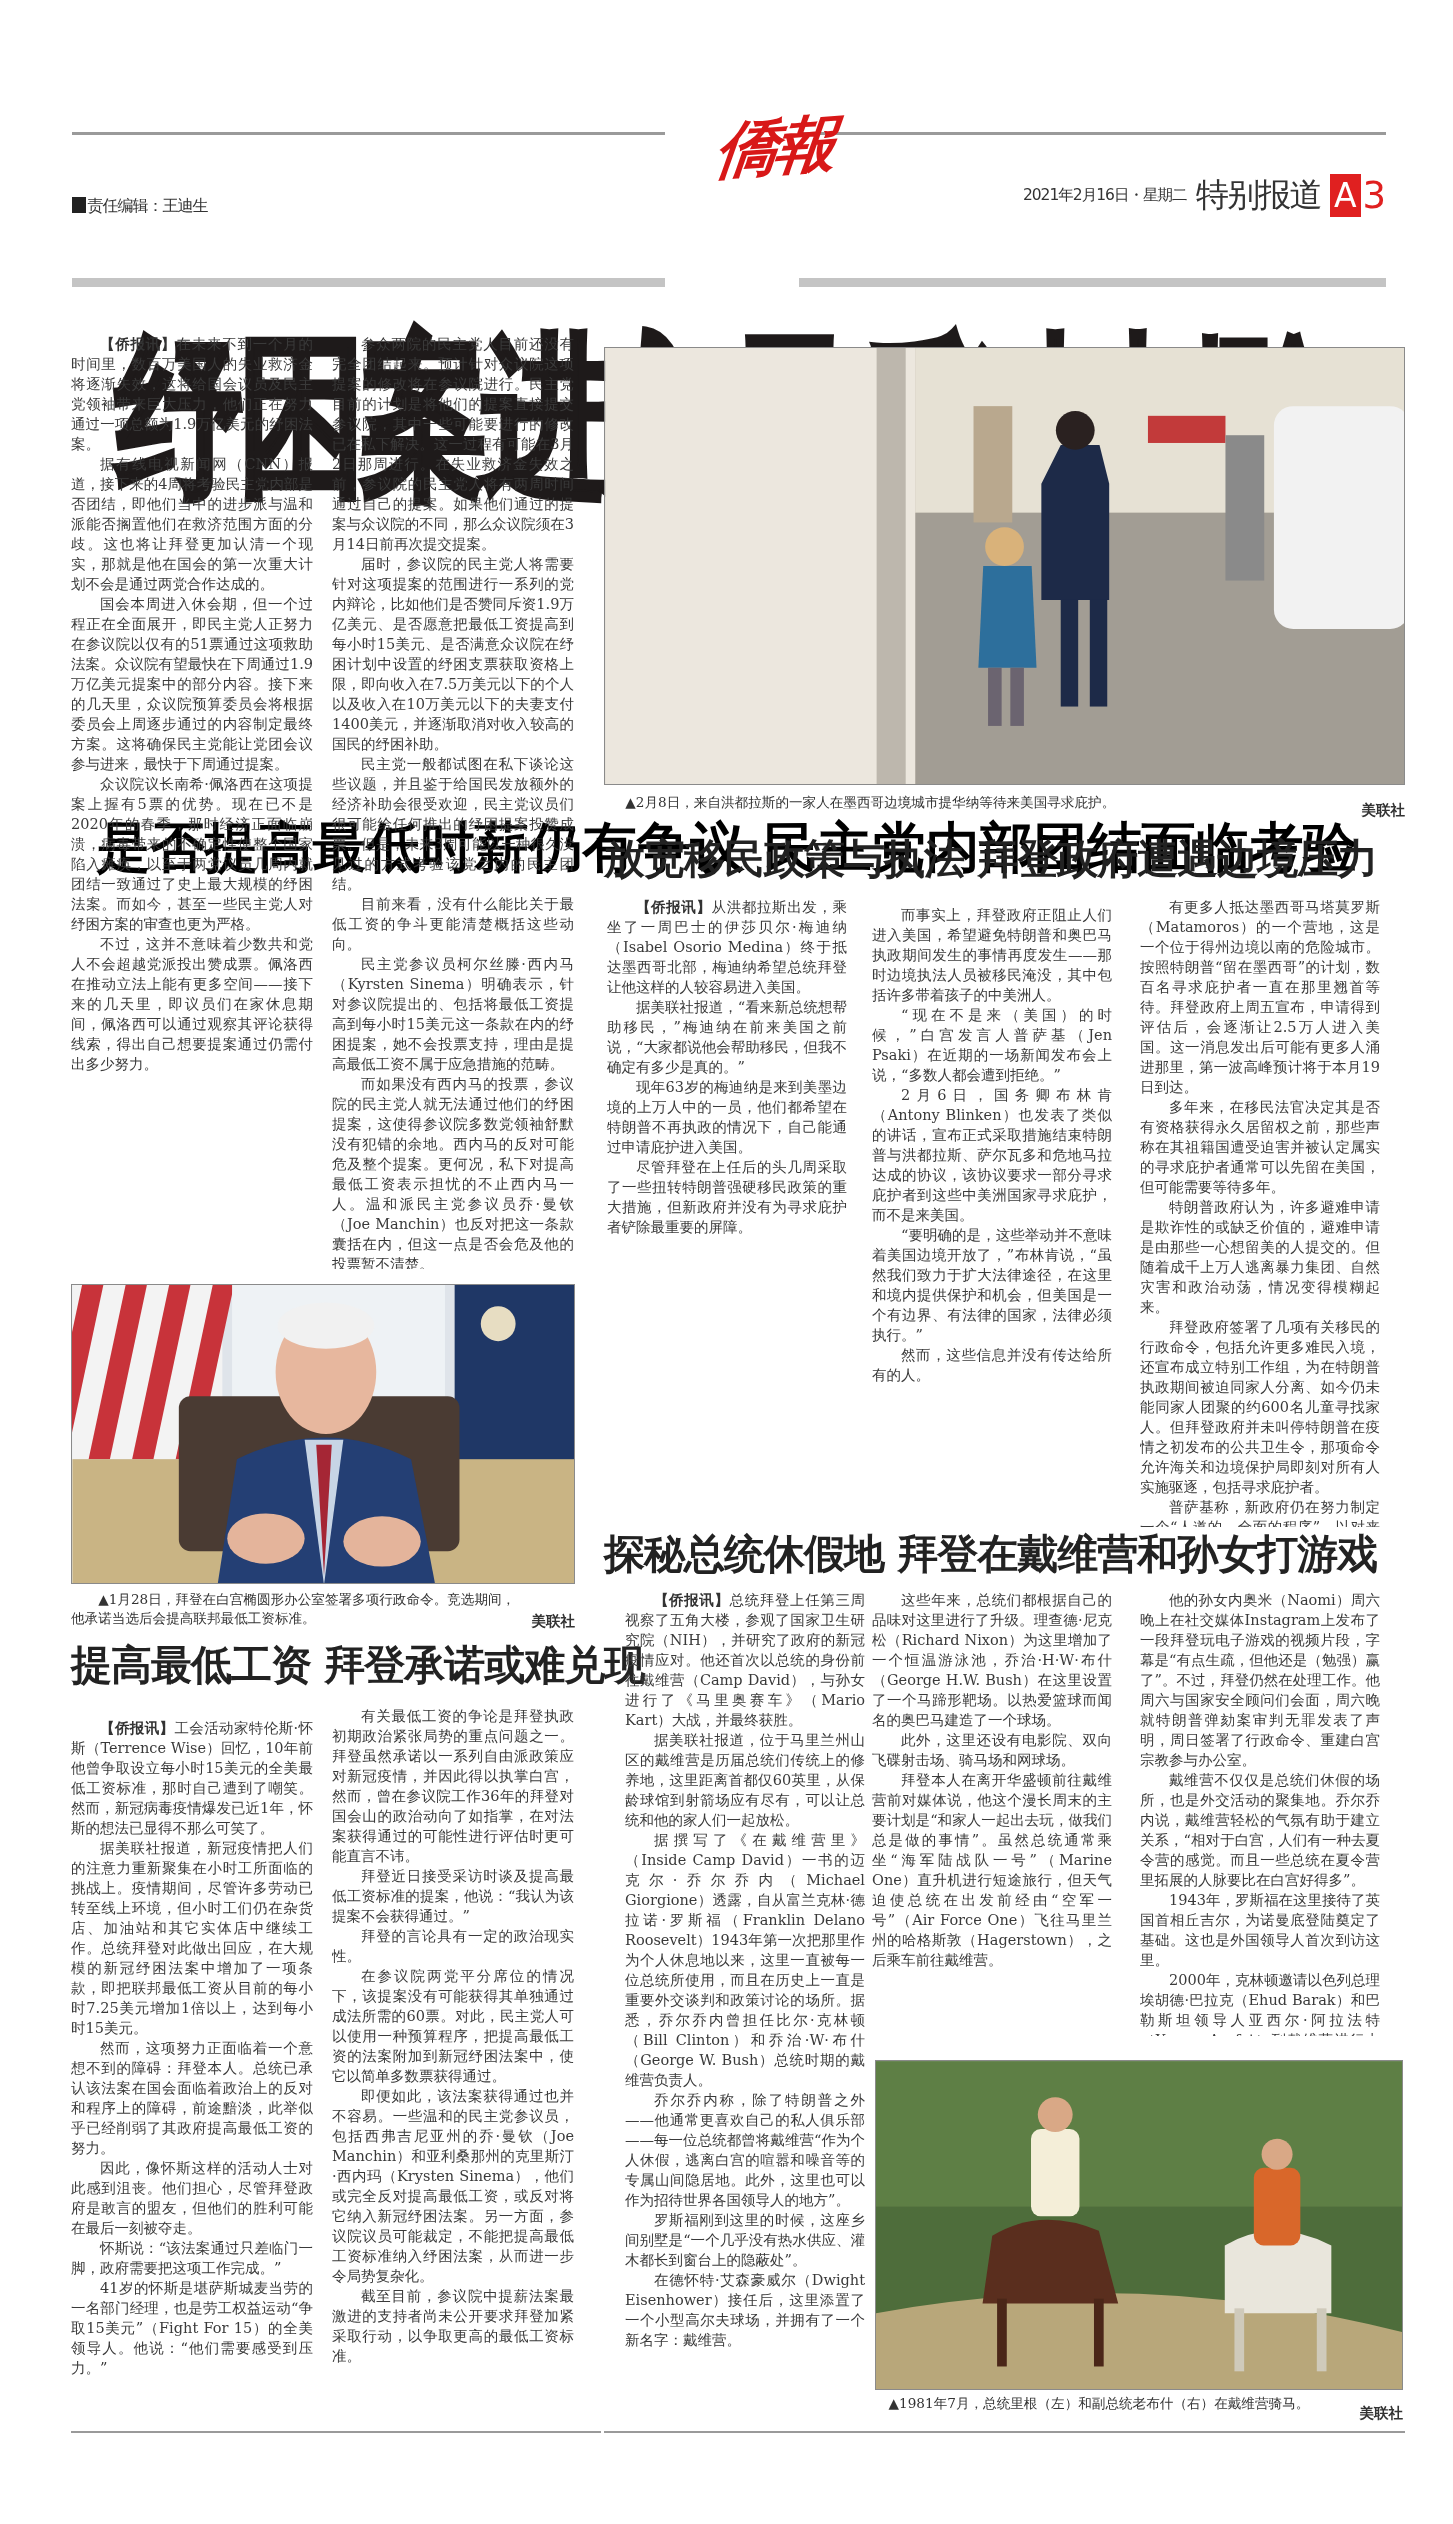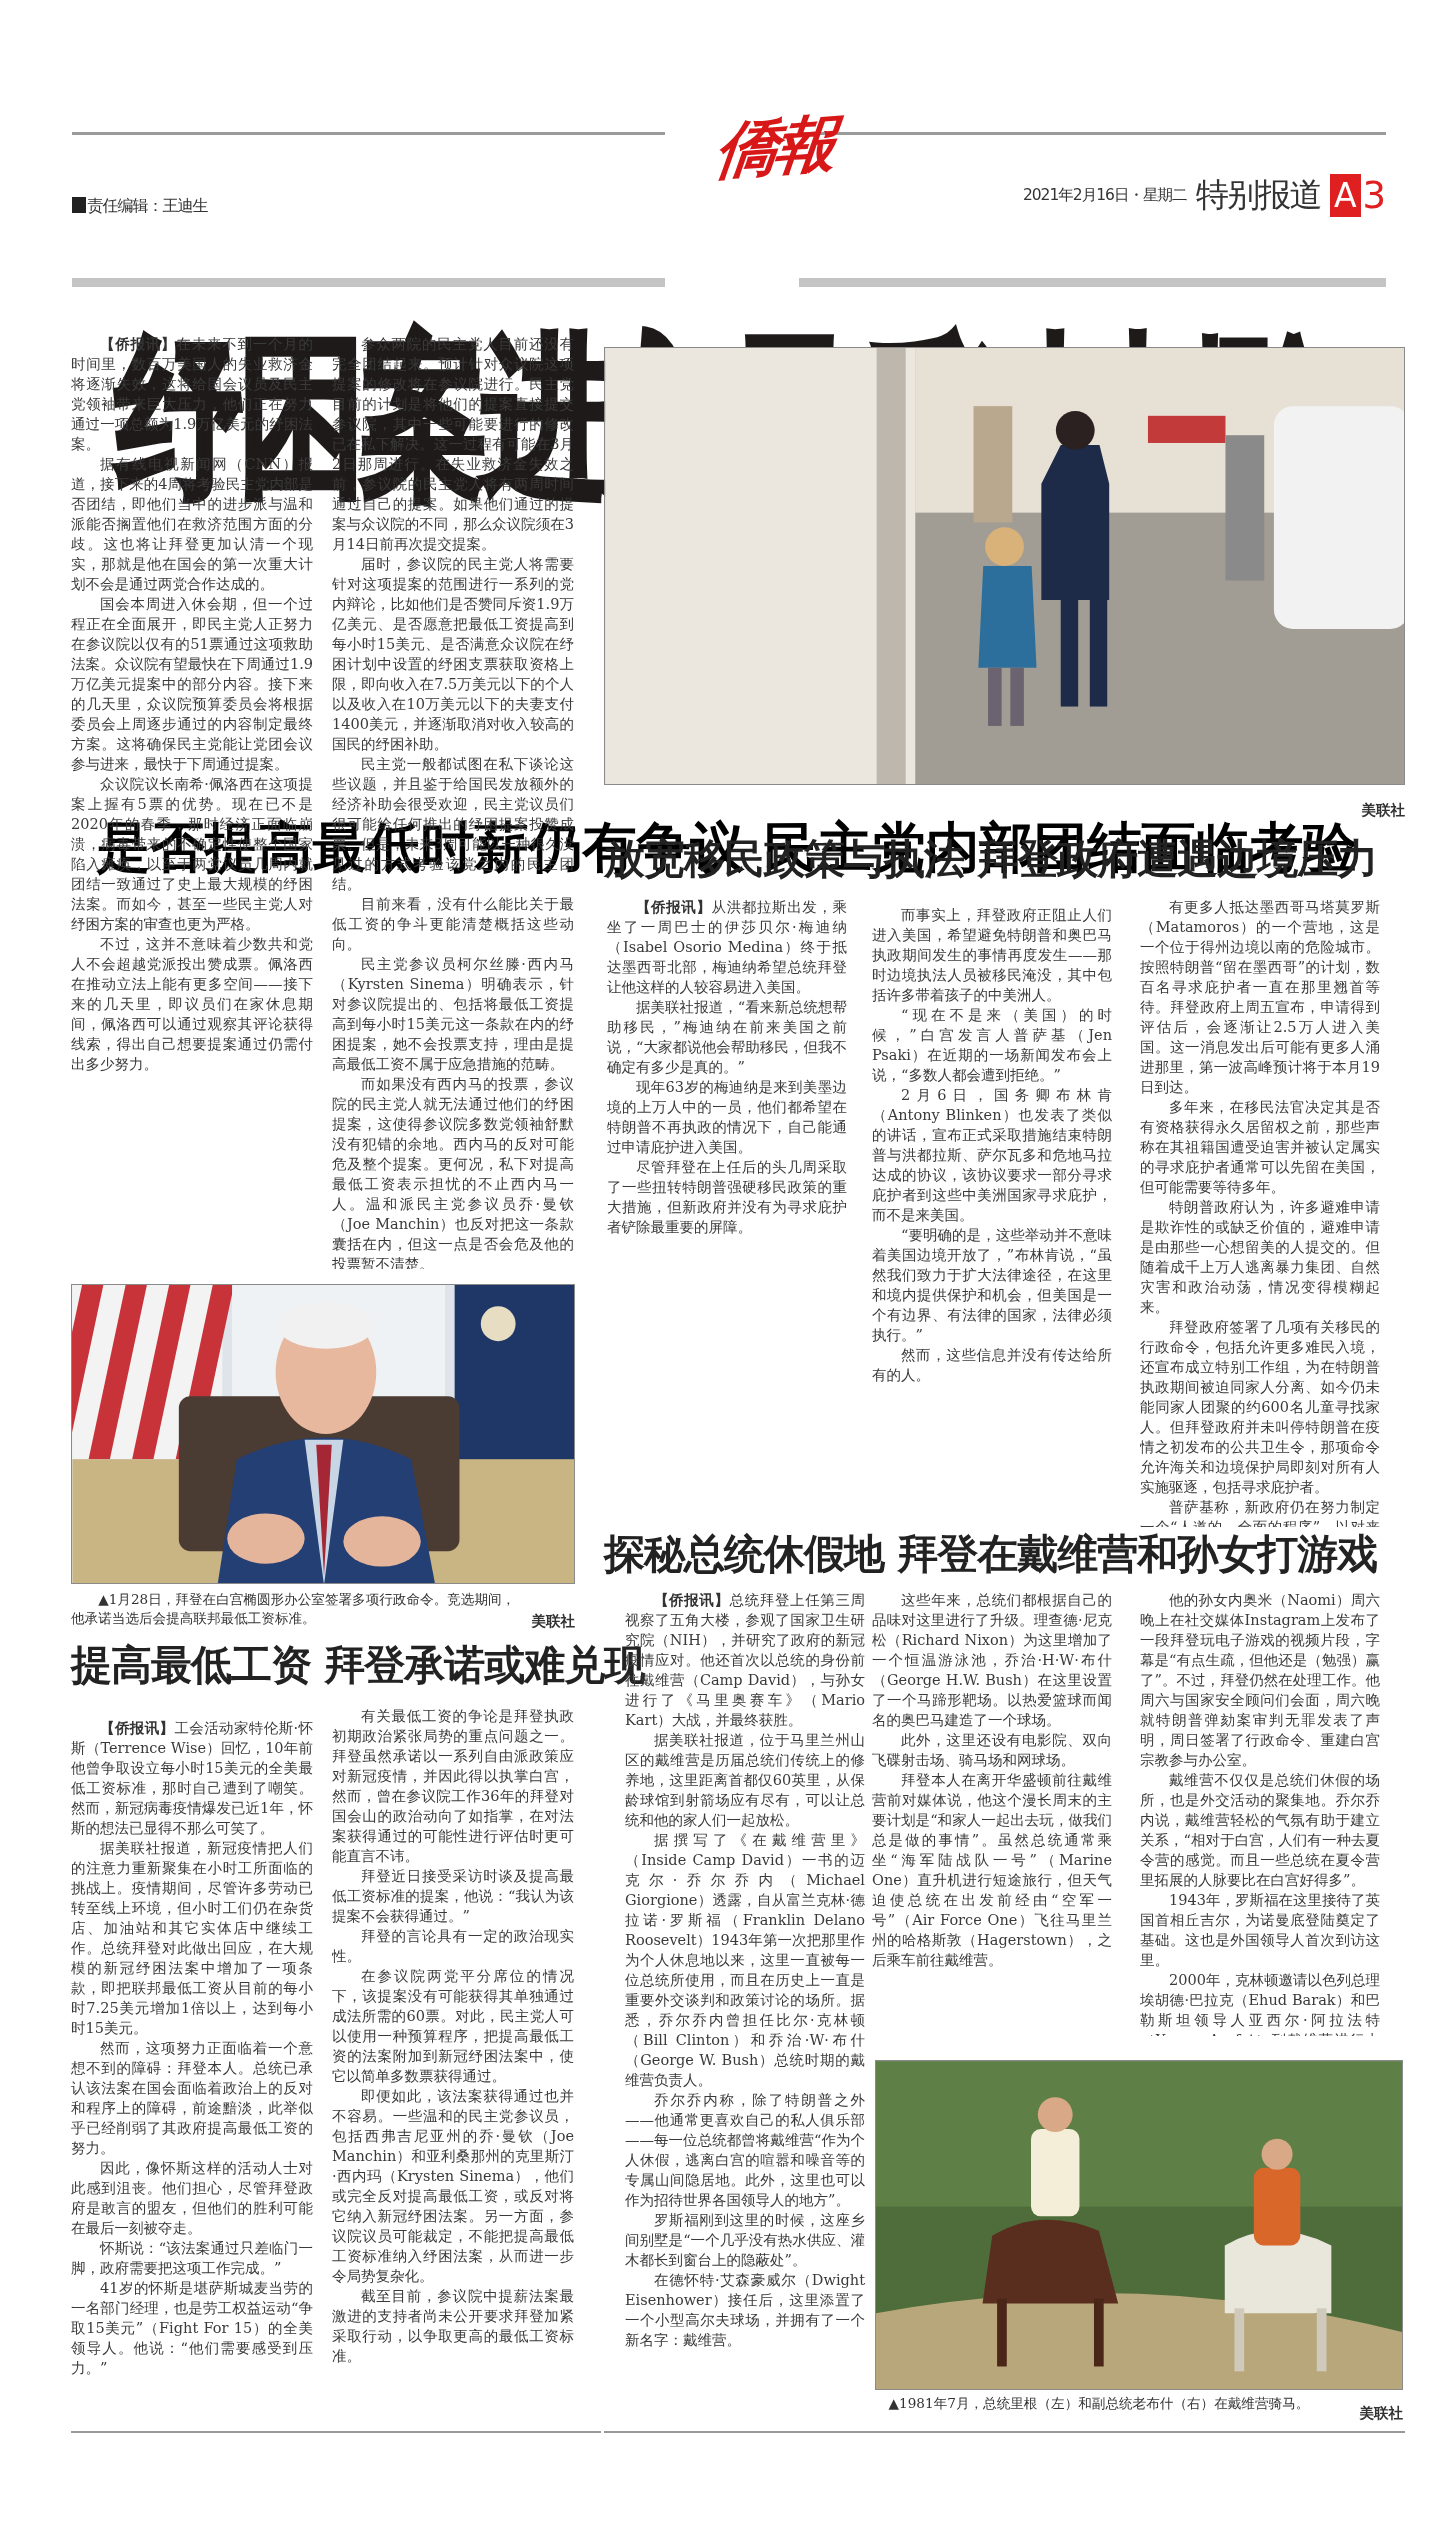--- a/index.html
+++ b/index.html
@@ -142,20 +142,21 @@
     <rect x="500" y="260" width="18" height="110" fill="#1d2a48"></rect>
     <path d="M390 225 L440 225 L445 330 L385 330 Z" fill="#2d6f9c"></path>
     <circle cx="412" cy="205" r="20" fill="#d9b27a"></circle>
     <rect x="395" y="330" width="14" height="60" fill="#6b6470"></rect>
     <rect x="418" y="330" width="14" height="60" fill="#6b6470"></rect>
     <rect x="640" y="90" width="40" height="150" fill="#8a8a8a"></rect>
     <rect x="380" y="60" width="40" height="120" fill="#b9a88e"></rect>
   </svg>
 </div>
 <div class="caption" style="left:604px;top:793px;width:801px;height:27px;">
+  <span style="display:block;padding-left:21.3px;">▲2月8日，来自洪都拉斯的一家人在墨西哥边境城市提华纳等待来美国寻求庇护。</span>
   <span class="credit">美联社</span>
 </div>
 
 <div class="art-head" style="left:604px;top:832px;">放宽移民政策与执法 拜登政府遭遇边境压力</div>
 <div class="col" id="imm-col1" style="left:607px;top:897px;width:240px;height:378px;overflow:hidden;">
     <p><span class="lead">【侨报讯】</span><span>从洪都拉斯出发，乘坐了一周巴士的伊莎贝尔·梅迪纳（Isabel Osorio Medina）终于抵达墨西哥北部，梅迪纳希望总统拜登让他这样的人较容易进入美国。</span></p>
     <p><span>据美联社报道，“看来新总统想帮助移民，”梅迪纳在前来美国之前说，“大家都说他会帮助移民，但我不确定有多少是真的。”</span></p>
     <p><span>现年63岁的梅迪纳是来到美墨边境的上万人中的一员，他们都希望在特朗普不再执政的情况下，自己能通过申请庇护进入美国。</span></p>
     <p><span>尽管拜登在上任后的头几周采取了一些扭转特朗普强硬移民政策的重大措施，但新政府并没有为寻求庇护者铲除最重要的屏障。</span></p>
   </div>

